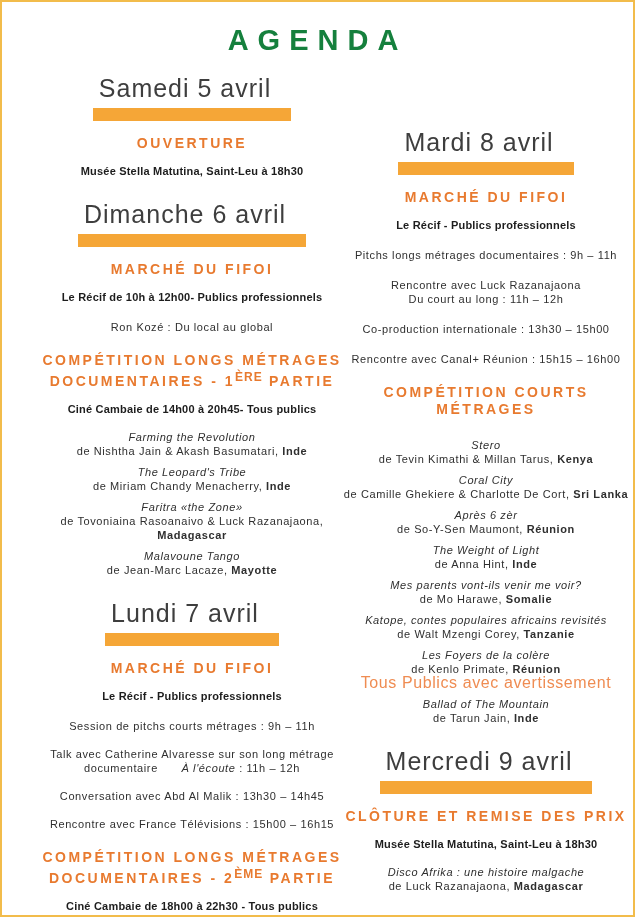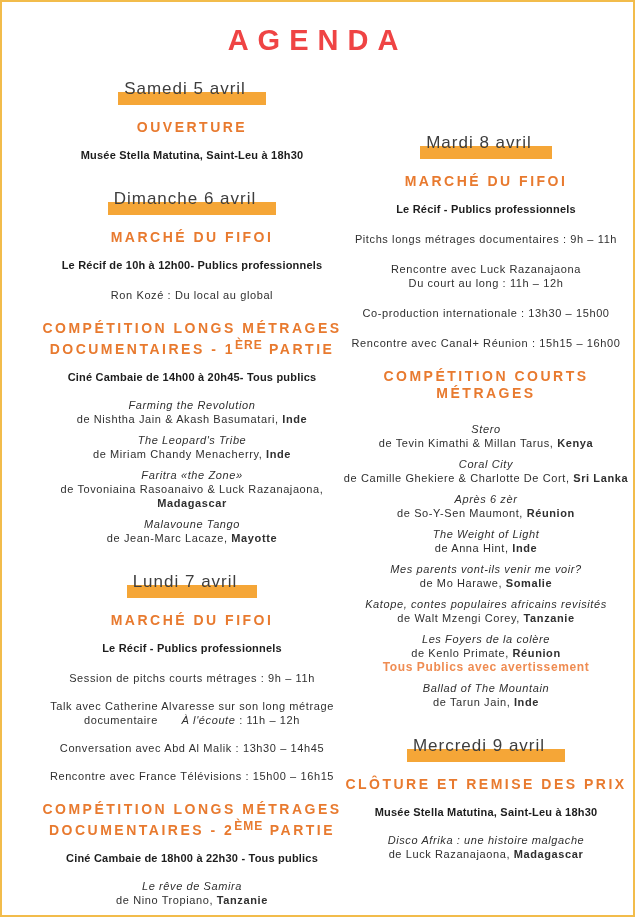--- a/index.html
+++ b/index.html
@@ -11,34 +11,34 @@
     border:2px solid #F2BC4B;
     font-family:"Liberation Sans", sans-serif;
     color:#2f2f2f;
     overflow:hidden;
   }
   .agenda-title{
     position:absolute;top:22px;left:0;width:100%;
     text-align:center;
     font-size:29px;font-weight:bold;
     letter-spacing:9px;
-    color:#ef4444;
+    color:#15803d;
   }
   .col{position:absolute;text-align:center;}
   .col-left{left:22px;top:74px;width:336px;}
   .col-right{left:340px;top:128px;width:288px;}
 
   .day{margin-top:24px;line-height:25px;}
   .col > .day:first-child{margin-top:0;}
   .day-hl{
     display:inline-block;
-    font-size:17px;
+    font-size:25px;
     color:#3e3e3e;
     letter-spacing:1px;
-    padding:0 20px 4px 6px;
+    padding:0 20px 20px 6px;
     background:linear-gradient(to top,#F5A637 13px, transparent 13px);
   }
   .sec{margin-top:14px;}
   .sec.big{margin-top:18px;}
   .sec-title{
     font-size:14px;font-weight:bold;
     color:#E87A2F;
     letter-spacing:2.5px;
     line-height:17px;
     text-transform:uppercase;
@@ -49,21 +49,21 @@
     color:#1d1d1d;
     letter-spacing:0.2px;
     line-height:13px;
     margin-top:13px;
   }
   .films{margin-top:14px;}
   .films.mt20{margin-top:20px;}
   .film{margin-bottom:7px;font-size:11px;line-height:14px;letter-spacing:0.6px;}
   .film-title{font-style:italic;}
   .film .country{font-weight:bold;}
-  .film-note{color:#EF8C52;font-size:12px;font-weight:bold;letter-spacing:0.6px;}
+  .film-note{color:#EF8C52;font-size:16px;font-weight:normal;letter-spacing:0.6px;}
   .items{margin-top:16px;}
   .item{margin-bottom:14px;font-size:11px;line-height:14px;letter-spacing:0.6px;}
   .items.wide .item{margin-bottom:16px;}
   .item i{font-style:italic;margin-left:20px;}
 </style>
 </head>
 <body>
 
 <div class="page">
 

